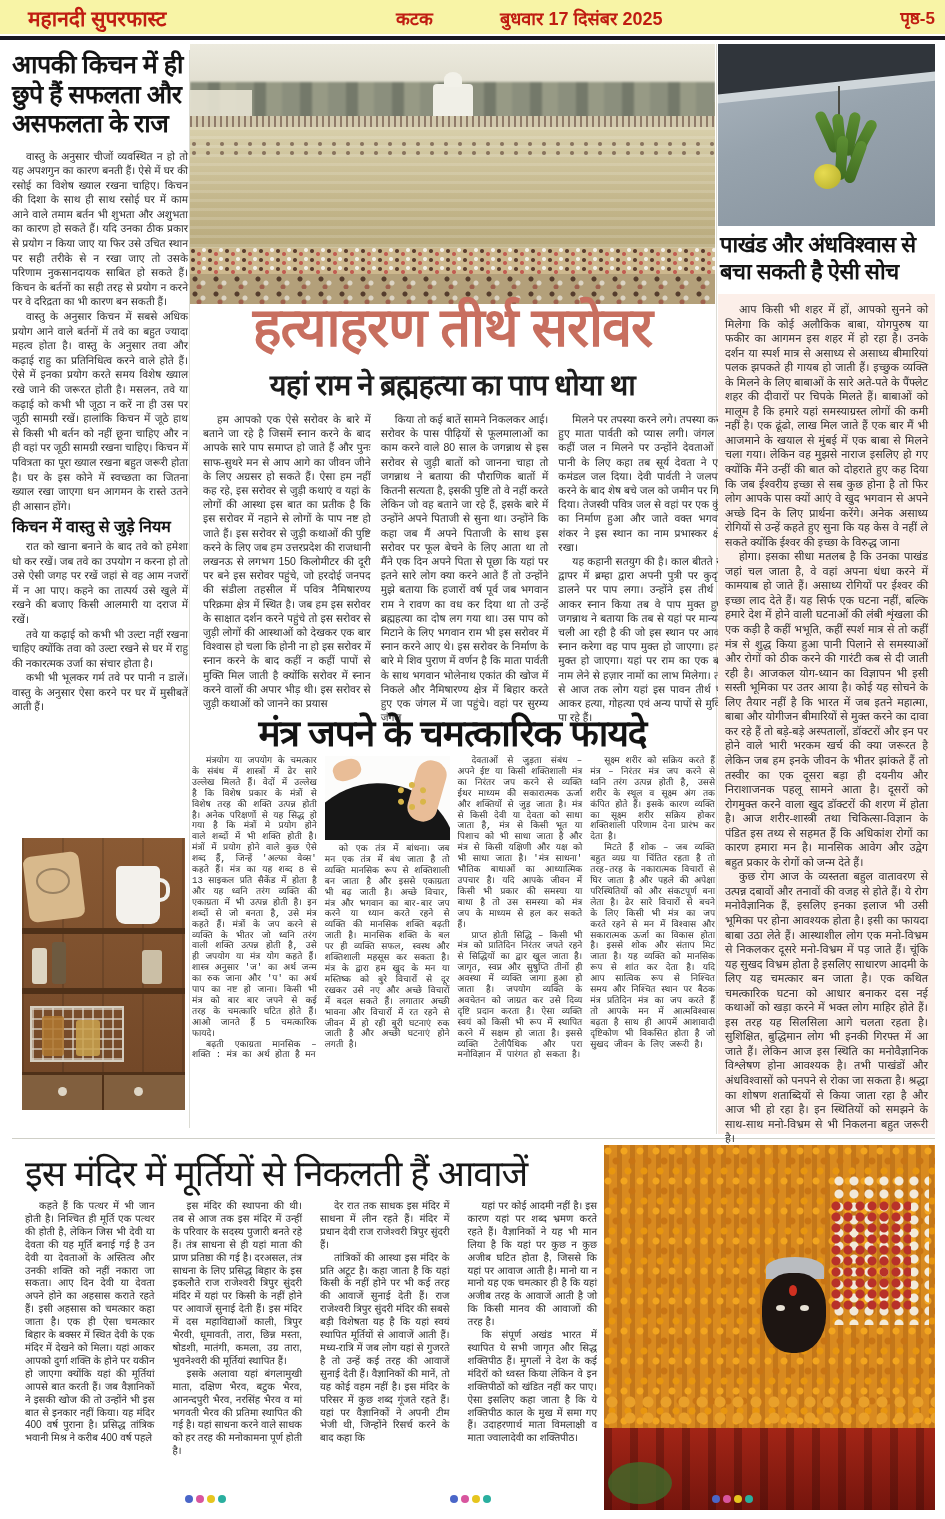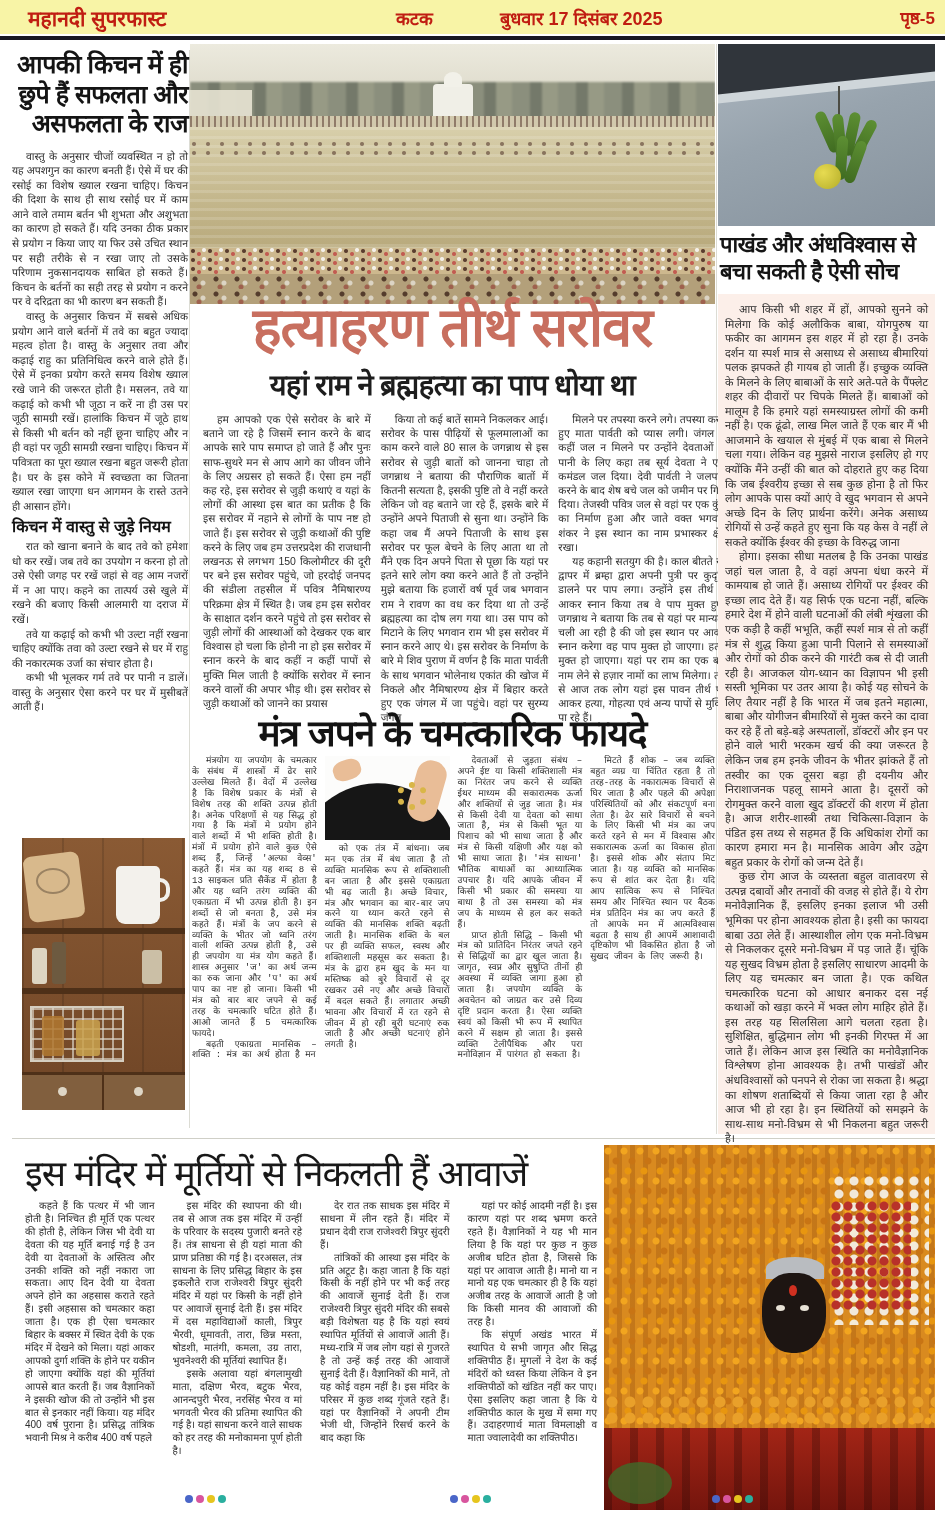--- a/index.html
+++ b/index.html
@@ -16,21 +16,21 @@
   .mast-rule { position:absolute; left:0; top:36px; width:945px; height:4px; background:#181822; }
 
   
   .bodytext { color:#2e2e2e; text-align:justify; }
   .bodytext p { text-indent:14px; }
   .vrule { position:absolute; width:1px; background:#dcdcd4; }
   .hrule { position:absolute; height:1px; background:#cfcfc7; }
 
   
   .kitchen { position:absolute; left:12px; top:50px; width:176px; }
-  .kitchen h2 { font-size:25px; line-height:1.18; color:#141414; text-align:right; margin-bottom:10px; letter-spacing:-0.5px; }
+  .kitchen h2 { font-size:25px; line-height:1.18; color:#141414; text-align:left; margin-bottom:10px; letter-spacing:-0.5px; }
   .kitchen .bodytext { font-size:10.5px; line-height:14.6px; }
   .kitchen h3 { font-size:16px; color:#141414; margin:7px 0 4px 0; }
   .photo-kitchen { position:absolute; left:22px; top:838px; width:163px; height:272px; overflow:hidden;
     background:linear-gradient(#8a5a34,#6f4526);
     background-image:repeating-linear-gradient(90deg, rgba(0,0,0,.13) 0 2px, transparent 2px 40px), linear-gradient(#8a5a34,#6f4526); }
   .kp-board { position:absolute; left:4px; top:16px; width:56px; height:66px; background:#d8b98c; border-radius:8px; transform:rotate(-7deg); }
   .kp-board-line { position:absolute; left:14px; top:30px; width:34px; height:26px; border:2px solid #9a8262; border-radius:50%; }
   .kp-jug { position:absolute; left:94px; top:28px; width:44px; height:58px; background:#f3f1ec; border-radius:5px 5px 9px 9px; }
   .kp-jughandle { position:absolute; left:132px; top:40px; width:16px; height:24px; border:4px solid #f3f1ec; border-left:none; border-radius:0 10px 10px 0; }
   .kp-shelf1 { position:absolute; left:0; top:90px; width:100%; height:6px; background:#4e3018; }
@@ -227,20 +227,21 @@
         <div class="md-arm"></div>
         <div class="md-beads"></div>
       </div>
       <p>को एक तंत्र में बांधना। जब मन एक तंत्र में बंध जाता है तो व्यक्ति मानसिक रूप से शक्तिशाली बन जाता है और इससे एकाग्रता भी बढ़ जाती है। अच्छे विचार, मंत्र और भगवान का बार-बार जप करने या ध्यान करते रहने से व्यक्ति की मानसिक शक्ति बढ़ती जाती है। मानसिक शक्ति के बल पर ही व्यक्ति सफल, स्वस्थ और शक्तिशाली महसूस कर सकता है। मंत्र के द्वारा हम खुद के मन या मस्तिष्क को बुरे विचारों से दूर रखकर उसे नए और अच्छे विचारों में बदल सकते हैं। लगातार अच्छी भावना और विचारों में रत रहने से जीवन में हो रही बुरी घटनाएं रुक जाती है और अच्छी घटनाएं होने लगती है।</p>
     </div>
     <div class="col">
       <p>देवताओं से जुड़ता संबंध – अपने ईष्ट या किसी शक्तिशाली मंत्र का निरंतर जप करने से व्यक्ति ईथर माध्यम की सकारात्मक ऊर्जा और शक्तियों से जुड़ जाता है। मंत्र से किसी देवी या देवता को साधा जाता है, मंत्र से किसी भूत या पिशाच को भी साधा जाता है और मंत्र से किसी यक्षिणी और यक्ष को भी साधा जाता है। 'मंत्र साधना' भौतिक बाधाओं का आध्यात्मिक उपचार है। यदि आपके जीवन में किसी भी प्रकार की समस्या या बाधा है तो उस समस्या को मंत्र जप के माध्यम से हल कर सकते हैं।</p>
       <p>प्राप्त होती सिद्धि – किसी भी मंत्र को प्रातिदिन निरंतर जपते रहने से सिद्धियों का द्वार खुल जाता है। जागृत, स्वप्न और सुषुप्ति तीनों ही अवस्था में व्यक्ति जागा हुआ हो जाता है। जपयोग व्यक्ति के अवचेतन को जाग्रत कर उसे दिव्य दृष्टि प्रदान करता है। ऐसा व्यक्ति स्वयं को किसी भी रूप में स्थापित करने में सक्षम हो जाता है। इससे व्यक्ति टेलीपैथिक और परा मनोविज्ञान में पारंगत हो सकता है।</p>
     </div>
     <div class="col">
+      <p>सूक्ष्म शरीर को सक्रिय करते हैं मंत्र – निरंतर मंत्र जप करने से ध्वनि तरंग उत्पन्न होती है, उससे शरीर के स्थूल व सूक्ष्म अंग तक कंपित होते हैं। इसके कारण व्यक्ति का सूक्ष्म शरीर सक्रिय होकर शक्तिशाली परिणाम देना प्रारंभ कर देता है।</p>
       <p>मिटते हैं शोक – जब व्यक्ति बहुत व्यग्र या चिंतित रहता है तो तरह-तरह के नकारात्मक विचारों से घिर जाता है और पहले की अपेक्षा परिस्थितियों को और संकटपूर्ण बना लेता है। ढेर सारे विचारों से बचने के लिए किसी भी मंत्र का जप करते रहने से मन में विश्वास और सकारात्मक ऊर्जा का विकास होता है। इससे शोक और संताप मिट जाता है। यह व्यक्ति को मानसिक रूप से शांत कर देता है। यदि आप सात्विक रूप से निश्चित समय और निश्चित स्थान पर बैठक मंत्र प्रतिदिन मंत्र का जप करते हैं तो आपके मन में आत्मविश्वास बढ़ता है साथ ही आपमें आशावादी दृष्टिकोण भी विकसित होता है जो सुखद जीवन के लिए जरूरी है।</p>
     </div>
   </div>
 
   <div class="photo-chili">
     <div class="ch-frame"></div>
     <div class="ch-sill"></div>
     <div class="ch-thread"></div>
     <div class="chili" style="left:104px; top:66px; transform:rotate(-24deg);"></div>
     <div class="chili" style="left:116px; top:70px; transform:rotate(-6deg);"></div>

